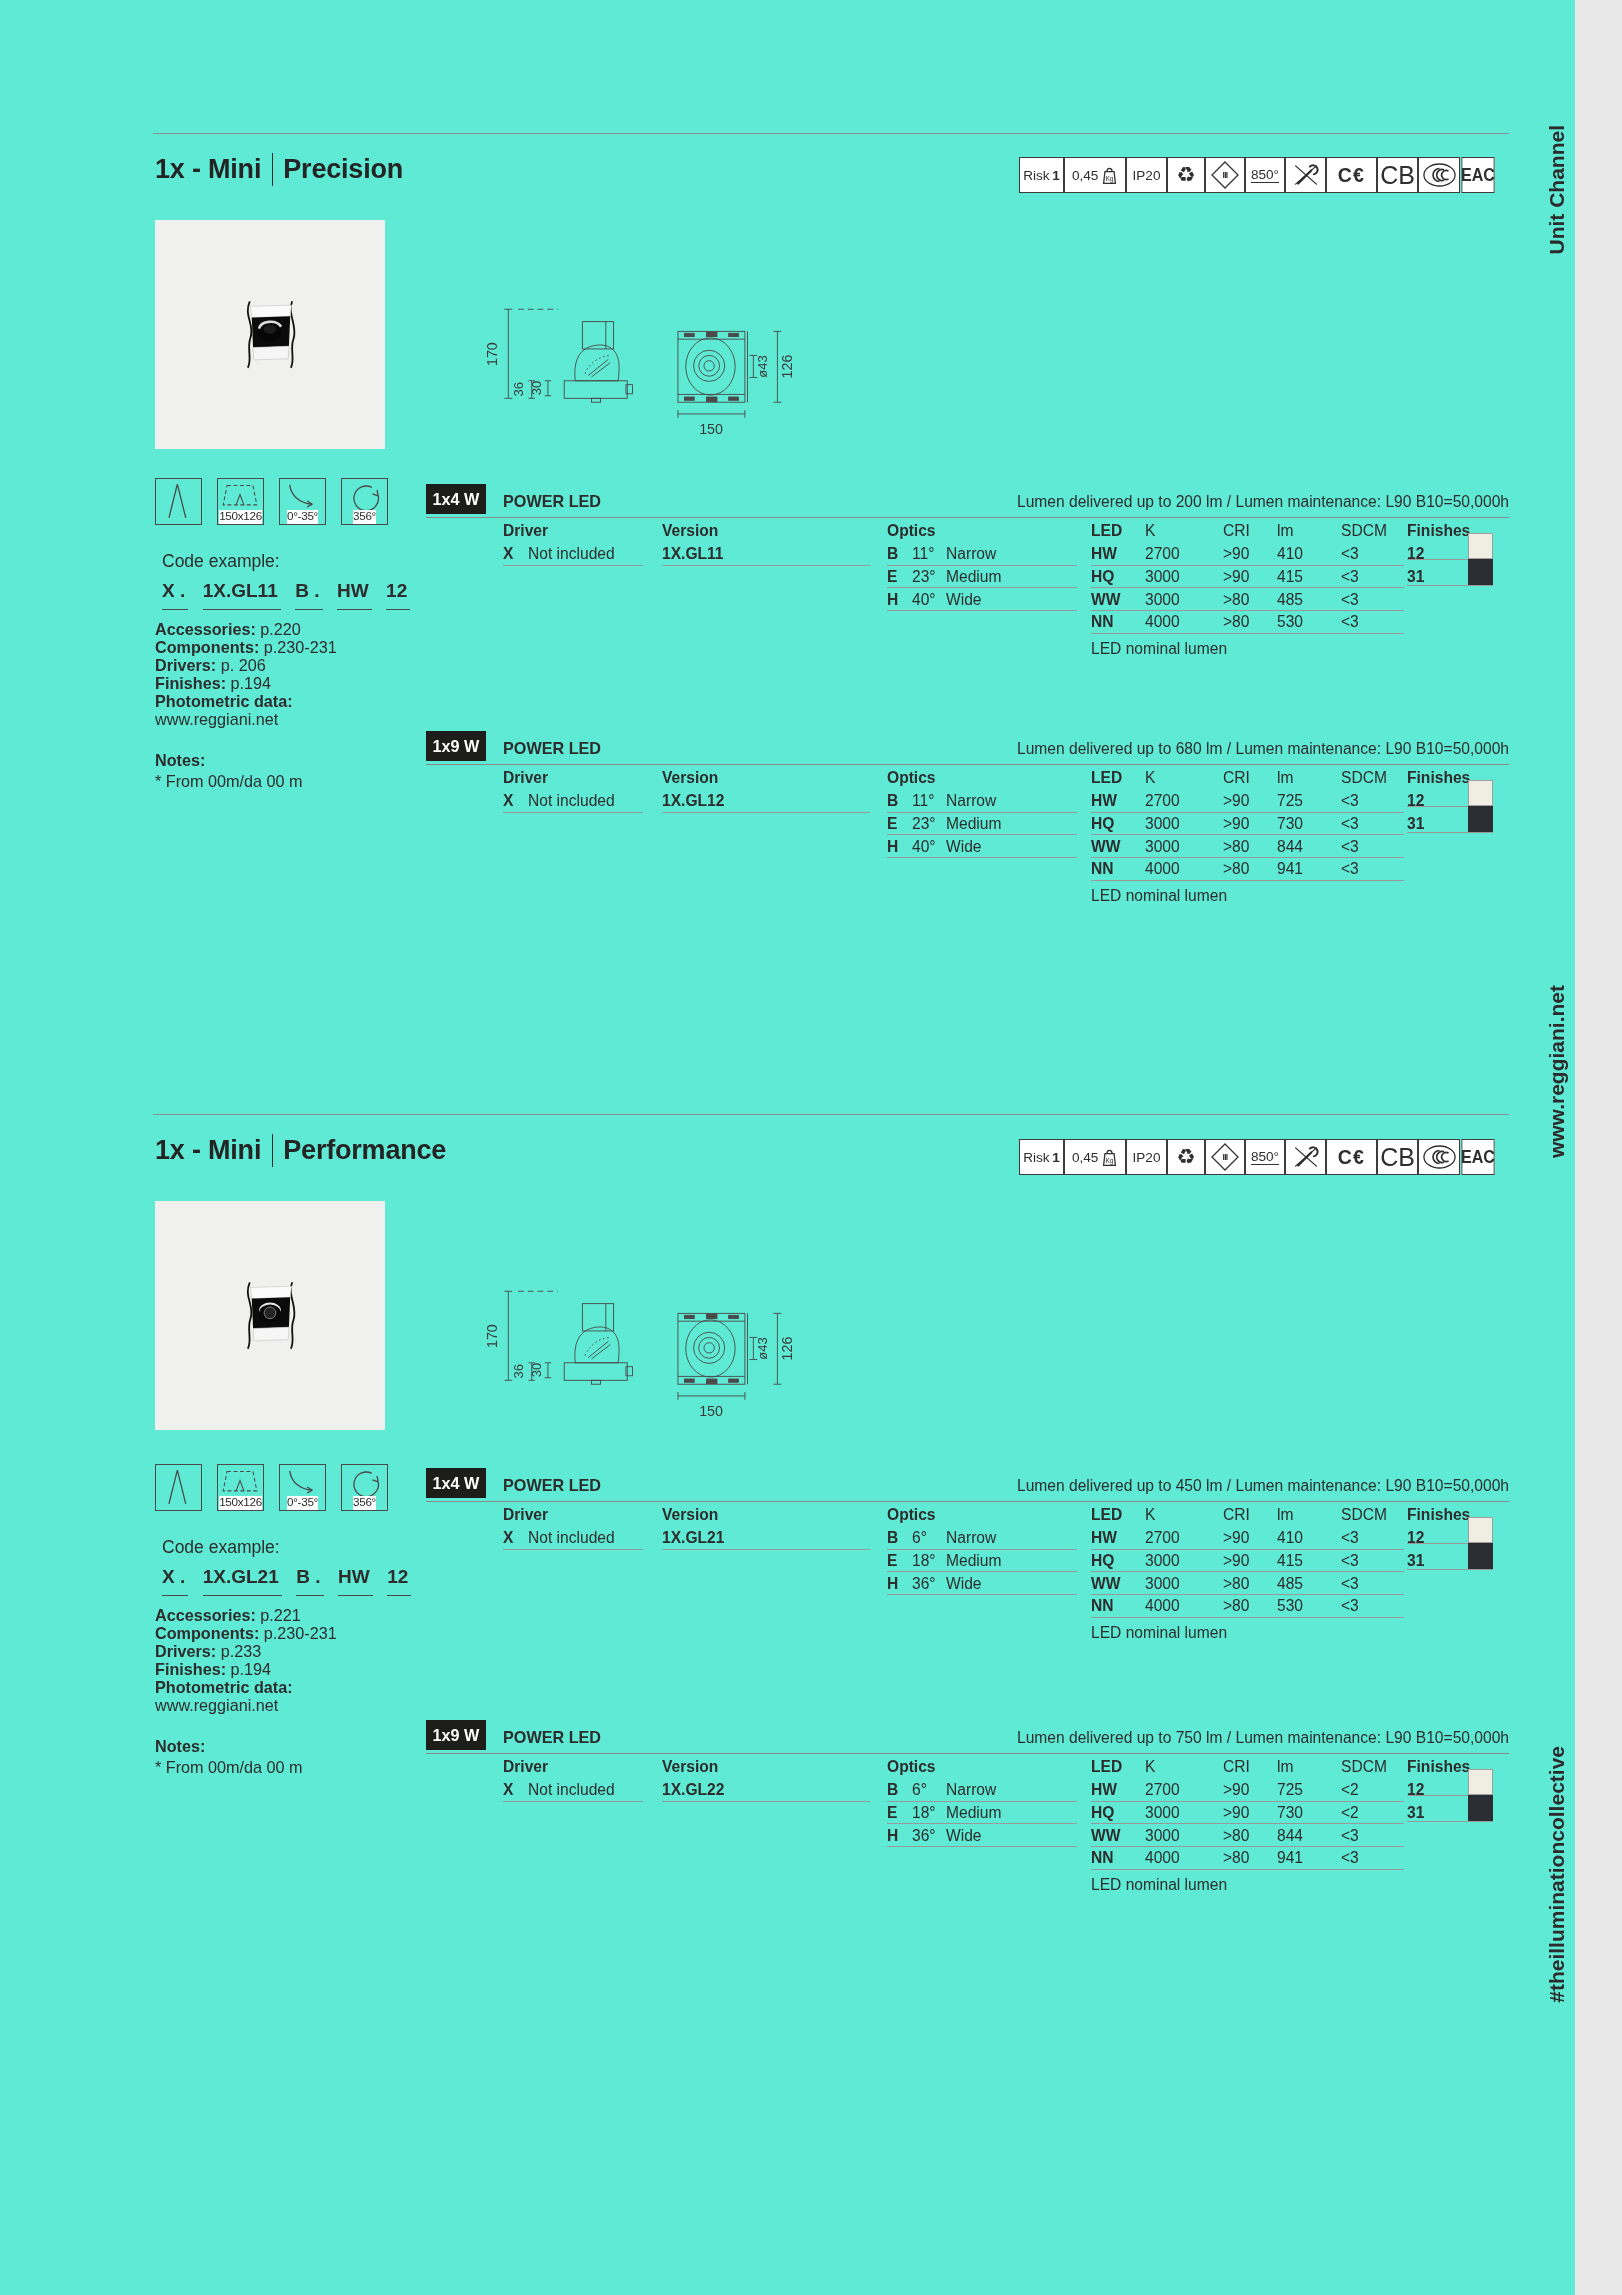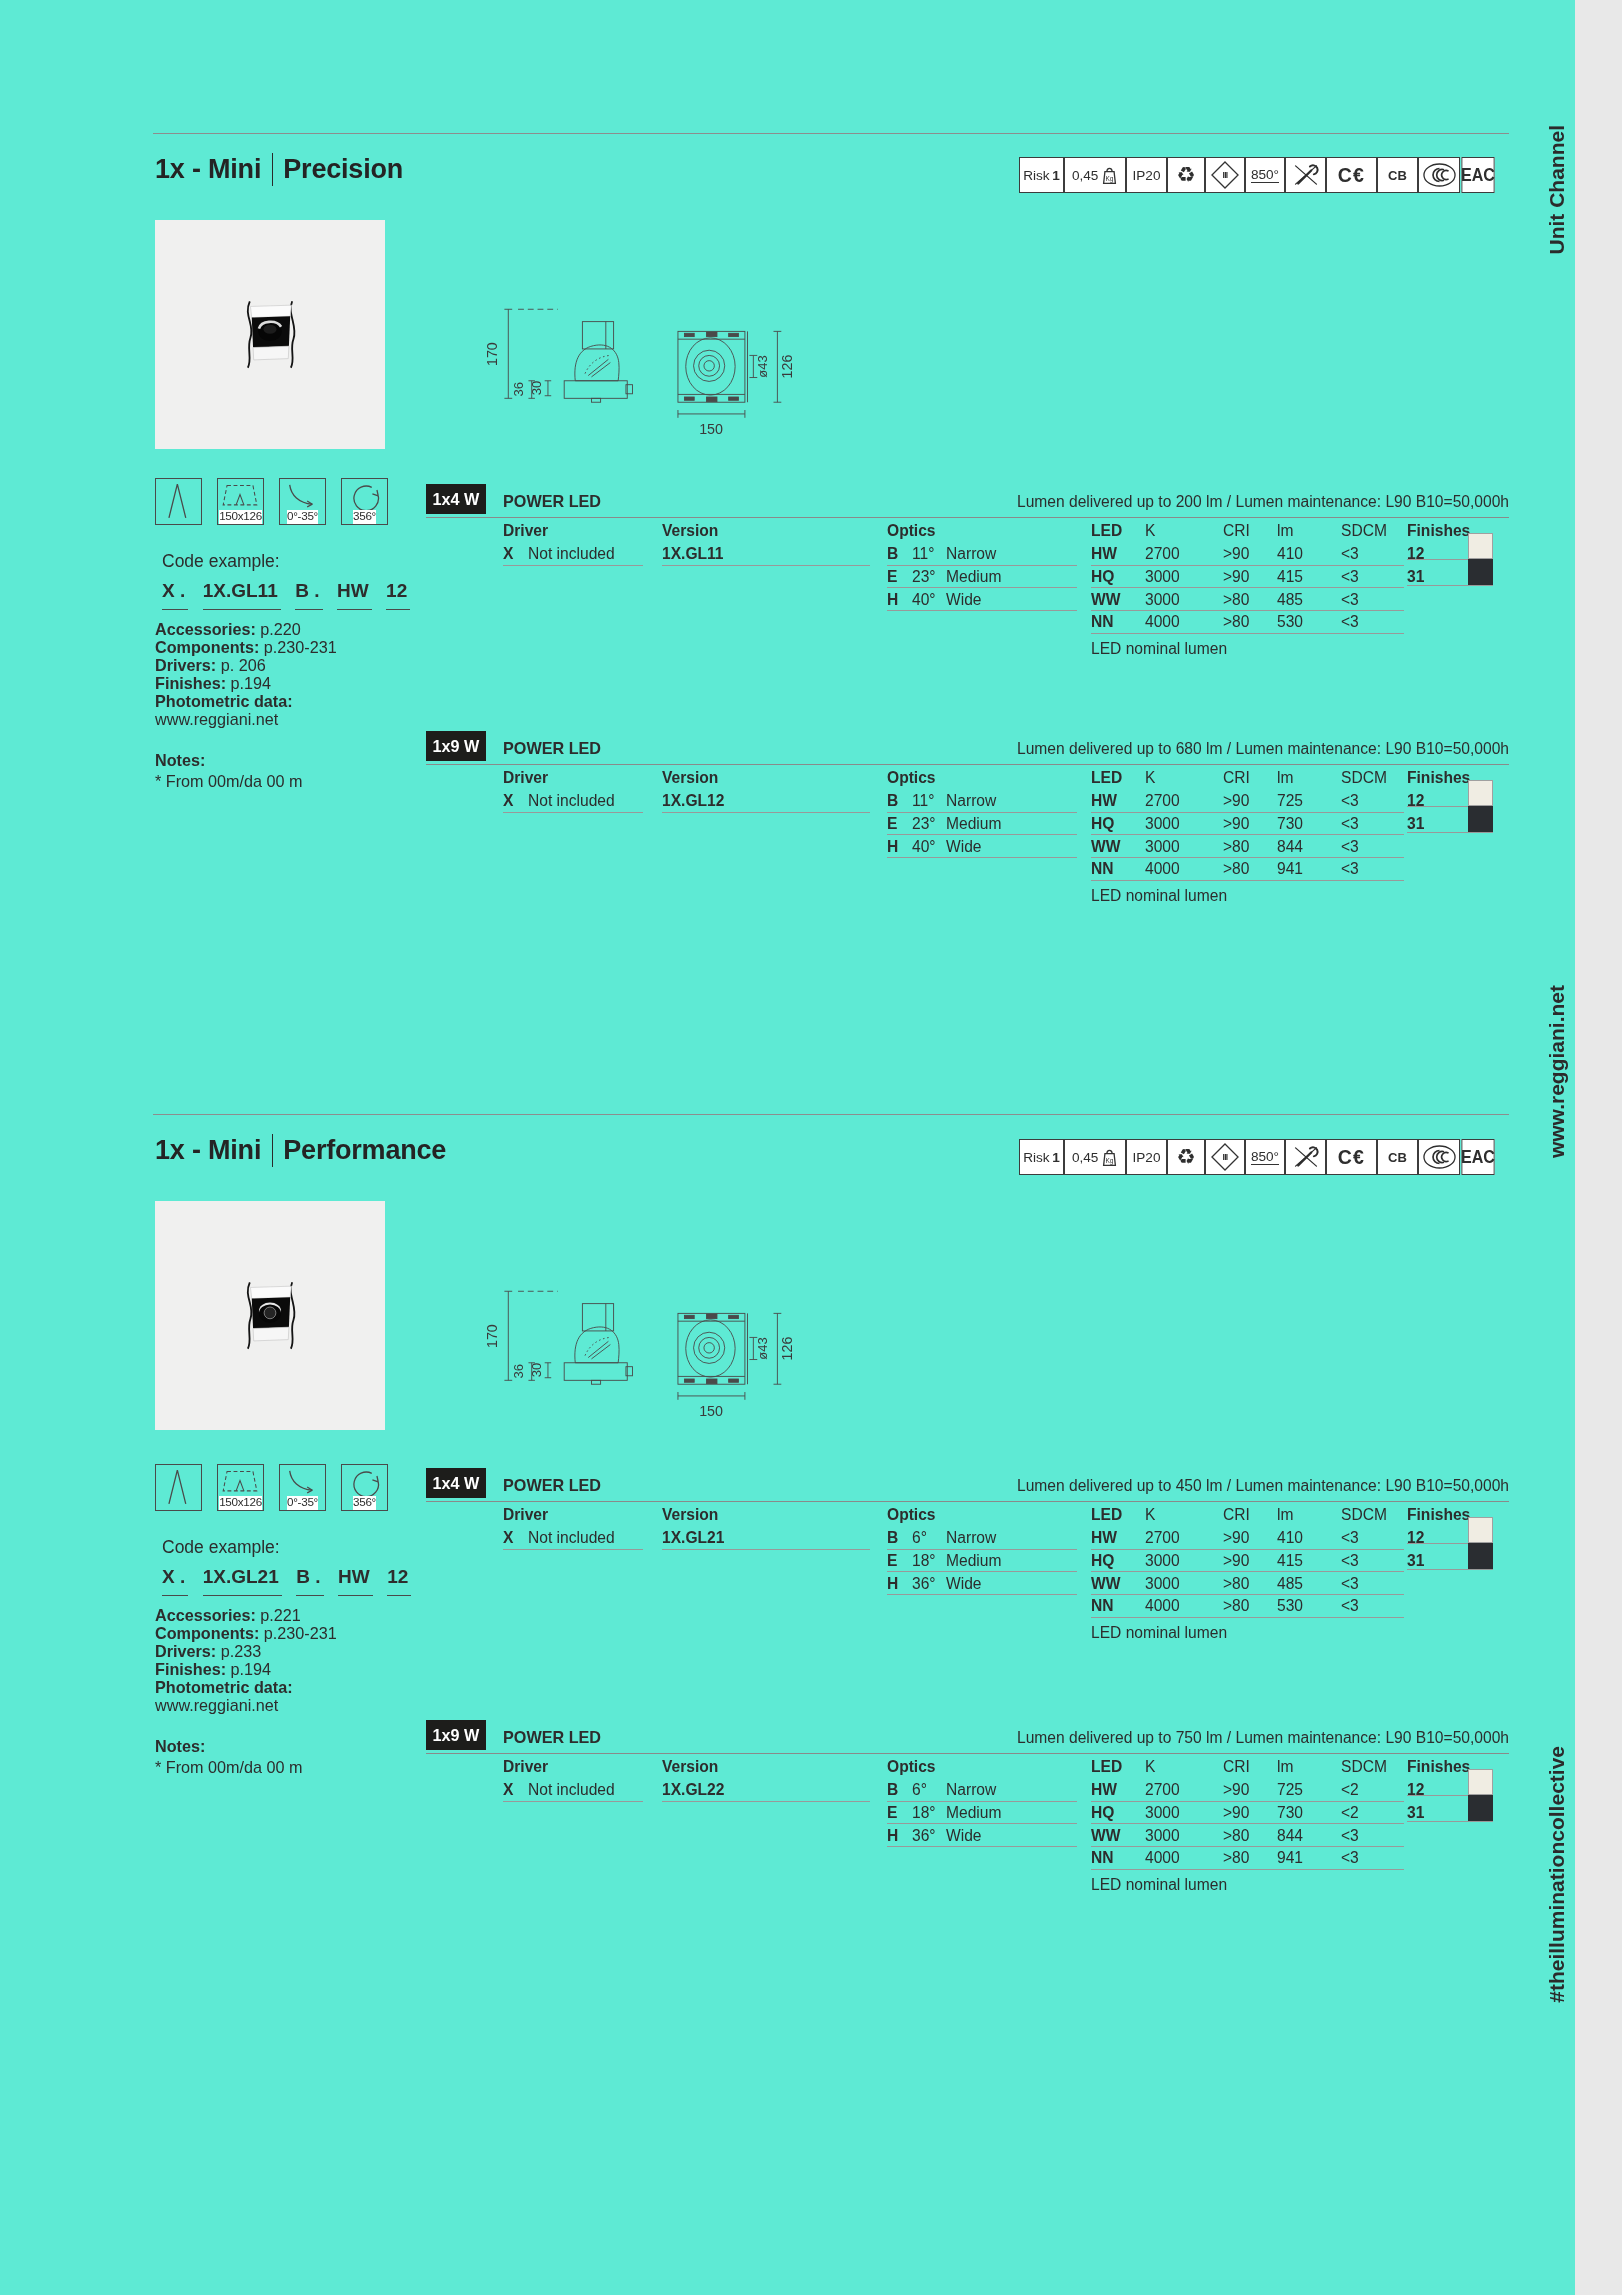--- a/index.html
+++ b/index.html
@@ -12,21 +12,21 @@
   .tbar{width:1.3px;height:32.5px;background:#2a2a2a}
   
   .certs{position:absolute;left:1019px;display:flex;gap:0}
   .cert{height:36px;border:1.3px solid #3c3c3c;box-sizing:border-box;background:#fff;
         display:flex;align-items:center;justify-content:center;font-size:13.6px;color:#2e2e2e;position:relative}
   .cert b{margin-left:2.6px}
   .cw70{width:45px}.cw96{width:62px}.cw63{width:41px}.cw58{width:38px}.cw61{width:40px}
   .cw78{width:51px}.cw64{width:42px}.cw55{width:36px}
   .u850{border-bottom:1.3px solid #333;padding-bottom:0.6px}
   .cert-big{font-size:19.5px;font-weight:600;letter-spacing:1.3px}
-  .cert-cbx{font-size:13px;font-weight:700}
+  .cert-cbx{font-size:25px;font-weight:400}
   .cert-eacx{font-size:17.5px;font-weight:700;transform:scaleX(.92);letter-spacing:0}
   
   .photo{position:absolute;left:155px;width:230px;height:229px;background:#f0f0ef;
          display:flex;align-items:center;justify-content:center}
   
   .draw{position:absolute;left:481px;width:325px;height:140px}
   
   .pictos{position:absolute;left:155px;display:flex;gap:15px}
   .picto{width:47px;height:47px;border:1.3px solid #4a4a4a;box-sizing:border-box;position:relative;
          display:flex;align-items:flex-end;justify-content:center}

